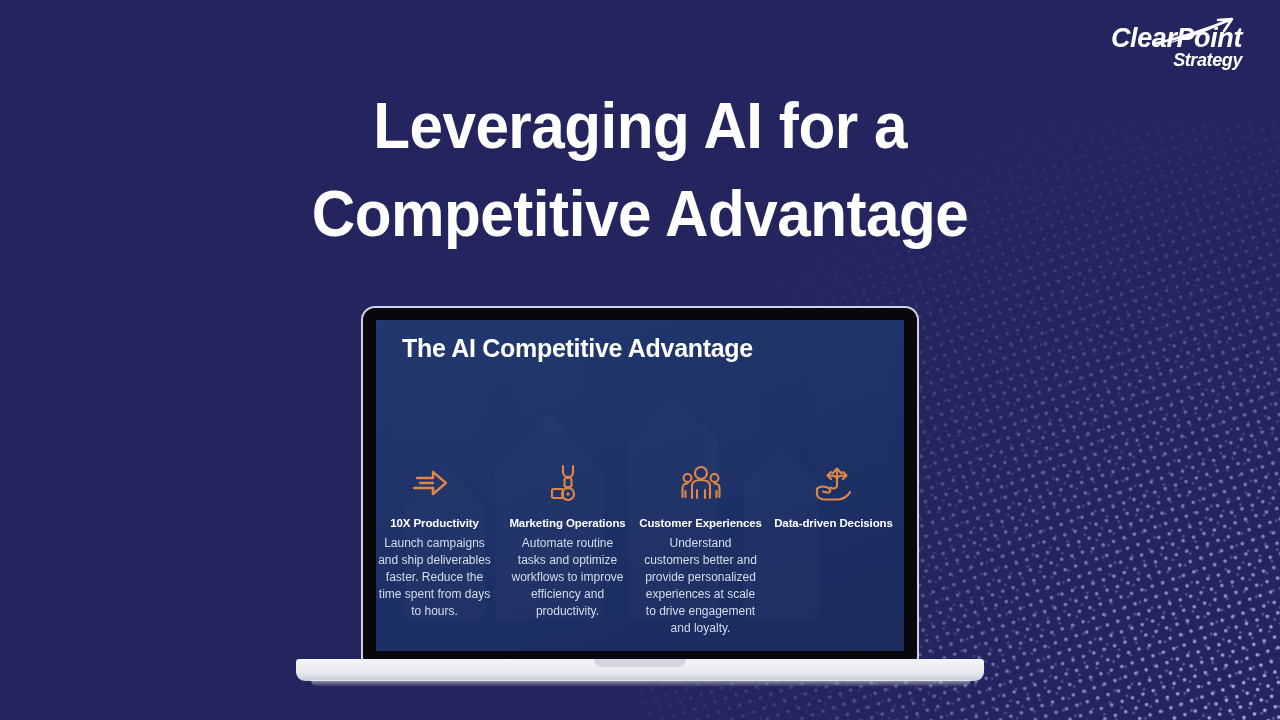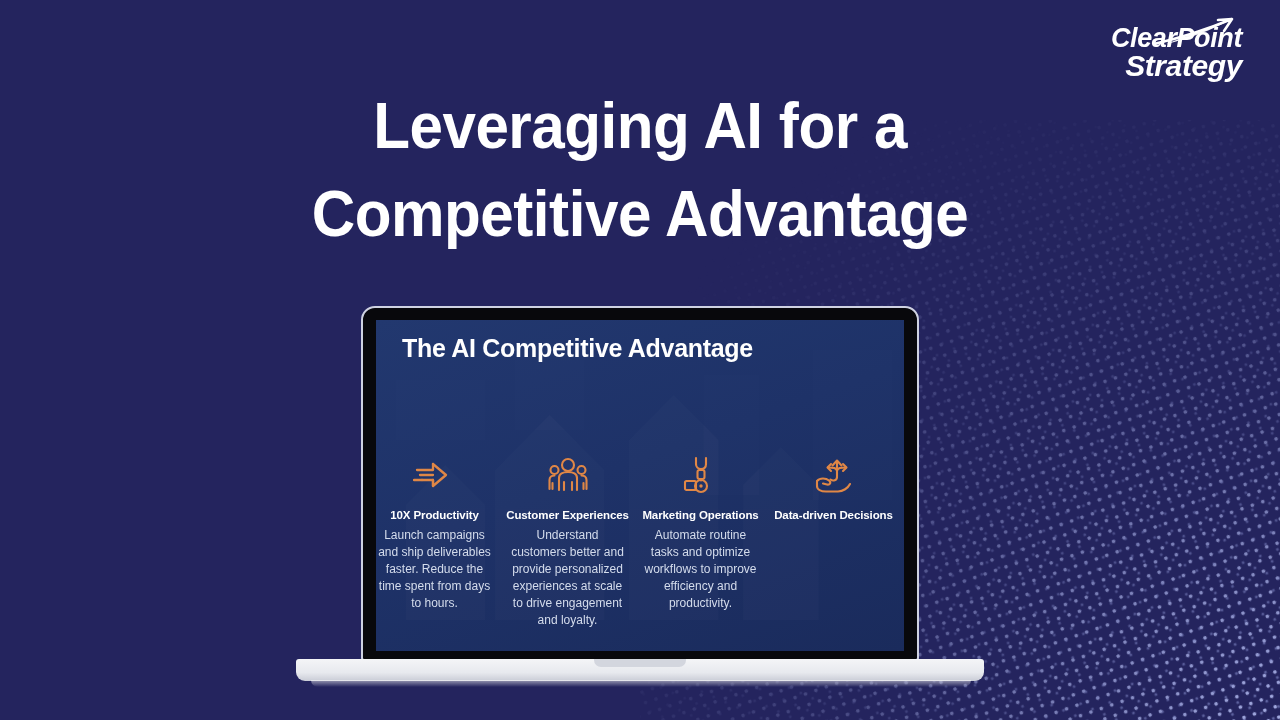--- a/index.html
+++ b/index.html
@@ -25,21 +25,21 @@
     right:38px; top:26px;
     z-index:6;
     text-align:right;
     line-height:0.96;
     color:#ffffff;
     font-style:italic;
     font-weight:bold;
     letter-spacing:-0.4px;
   }
   #logo .l1 { font-size:27px; display:block; }
-  #logo .l2 { font-size:30px; display:block; }
+  #logo .l2 { font-size:18px; display:block; }
   #logo .swoosh {
     position:absolute;
     right:4px; top:-9px;
     width:86px; height:30px;
   }
 
   
   #headline {
     position:absolute;
     left:0; right:0; top:82px;
@@ -112,21 +112,21 @@
     color:#ffffff;
     font-weight:bold;
     font-size:25px;
     letter-spacing:-0.3px;
     padding:14px 0 0 26px;
   }
 
   
   #slide-columns {
     position:absolute;
-    left:-8px; top:132px;
+    left:-8px; top:140px;
     width:548px;
     display:flex;
     z-index:2;
   }
   .col {
     width:133px;
     flex:0 0 133px;
     text-align:center;
     padding:0 4px;
   }
@@ -230,53 +230,53 @@
                 <path d="M1 22 L9 22"></path>
               </g>
             </svg>
           </div>
           <div class="col-title">10X Productivity</div>
           <div class="col-desc">Launch campaigns and ship deliverables faster. Reduce the time spent from days to hours.</div>
         </div>
 
         <div class="col">
           <div class="col-icon">
+            <svg width="36" height="40" viewBox="0 0 36 40" aria-hidden="true">
+              <g stroke="#e08746" stroke-width="2.1" fill="none" stroke-linecap="round" stroke-linejoin="round">
+                <path d="M13 3 L13 9 C13 12 15 14 18 14 C21 14 23 12 23 9 L23 3"></path>
+                <rect x="14.5" y="15" width="7" height="9" rx="2"></rect>
+                <circle cx="18" cy="31" r="6"></circle>
+                <circle cx="18" cy="31" r="1.7" fill="#e08746" stroke="none"></circle>
+                <path d="M18 24 L18 25.5"></path>
+                <rect x="2" y="26" width="11" height="9" rx="1.5"></rect>
+              </g>
+            </svg>
+          </div>
+          <div class="col-title">Marketing Operations</div>
+          <div class="col-desc">Automate routine tasks and optimize workflows to improve efficiency and productivity.</div>
+        </div>
+
+        <div class="col">
+          <div class="col-icon">
             <svg width="40" height="38" viewBox="0 0 40 38" aria-hidden="true">
               <g stroke="#e08746" stroke-width="2.1" fill="none" stroke-linecap="round" stroke-linejoin="round">
                 <circle cx="20" cy="9" r="6"></circle>
                 <path d="M11 34 L11 22 C11 18 15 16 20 16 C25 16 29 18 29 22 L29 34"></path>
                 <path d="M16 34 L16 26 M24 34 L24 26"></path>
                 <circle cx="6.5" cy="14" r="4"></circle>
                 <path d="M1.5 33 L1.5 24 C1.5 21 4 19.5 6.5 19.5"></path>
                 <path d="M4.5 33 L4.5 27"></path>
                 <circle cx="33.5" cy="14" r="4"></circle>
                 <path d="M38.5 33 L38.5 24 C38.5 21 36 19.5 33.5 19.5"></path>
                 <path d="M35.5 33 L35.5 27"></path>
               </g>
             </svg>
           </div>
           <div class="col-title">Customer Experiences</div>
           <div class="col-desc">Understand customers better and provide personalized experiences at scale to drive engagement and loyalty.</div>
-        </div>
-
-        <div class="col">
-          <div class="col-icon">
-            <svg width="36" height="40" viewBox="0 0 36 40" aria-hidden="true">
-              <g stroke="#e08746" stroke-width="2.1" fill="none" stroke-linecap="round" stroke-linejoin="round">
-                <path d="M13 3 L13 9 C13 12 15 14 18 14 C21 14 23 12 23 9 L23 3"></path>
-                <rect x="14.5" y="15" width="7" height="9" rx="2"></rect>
-                <circle cx="18" cy="31" r="6"></circle>
-                <circle cx="18" cy="31" r="1.7" fill="#e08746" stroke="none"></circle>
-                <path d="M18 24 L18 25.5"></path>
-                <rect x="2" y="26" width="11" height="9" rx="1.5"></rect>
-              </g>
-            </svg>
-          </div>
-          <div class="col-title">Marketing Operations</div>
-          <div class="col-desc">Automate routine tasks and optimize workflows to improve efficiency and productivity.</div>
         </div>
 
         <div class="col">
           <div class="col-icon">
             <svg width="44" height="40" viewBox="0 0 44 40" aria-hidden="true">
               <g stroke="#e08746" stroke-width="2.1" fill="none" stroke-linecap="round" stroke-linejoin="round">
                 <path d="M25 22 L25 6"></path>
                 <path d="M20.5 10.5 L25 5.5 L29.5 10.5"></path>
                 <path d="M25 16 C25 13 21 12.5 16 12.5"></path>
                 <path d="M19 9 L15.5 12.5 L19 16"></path>

